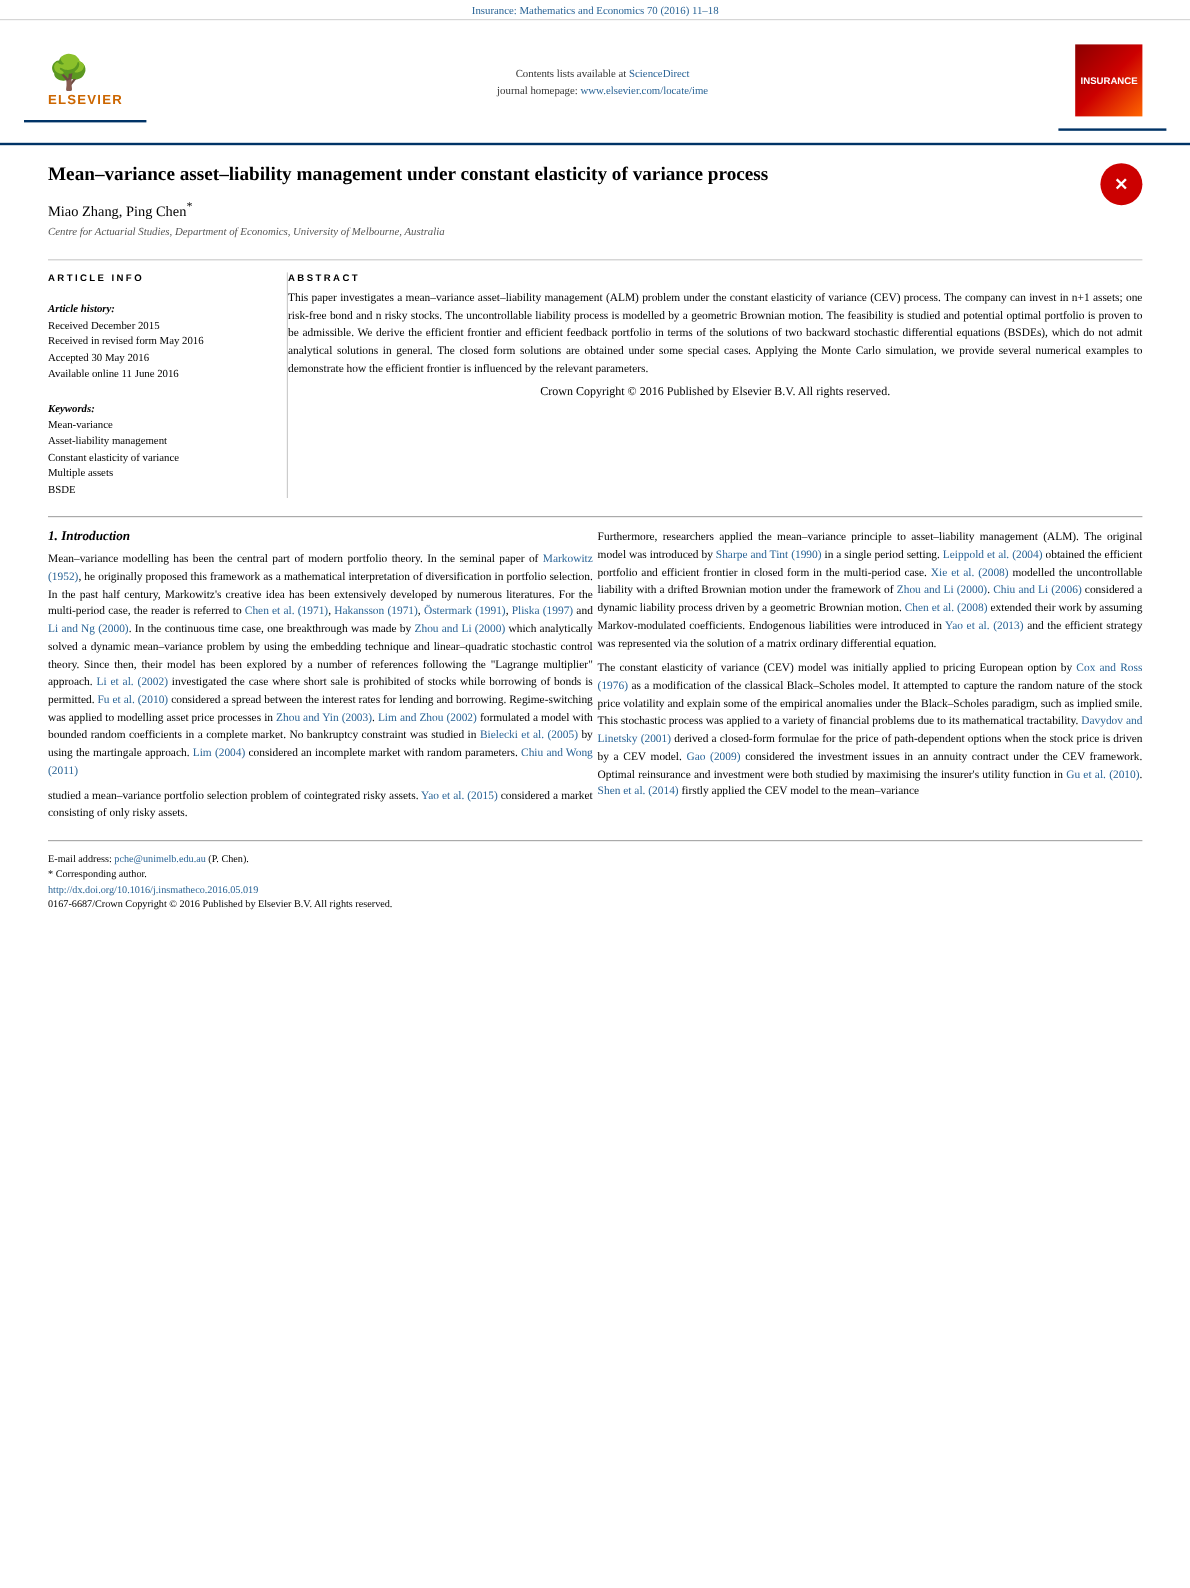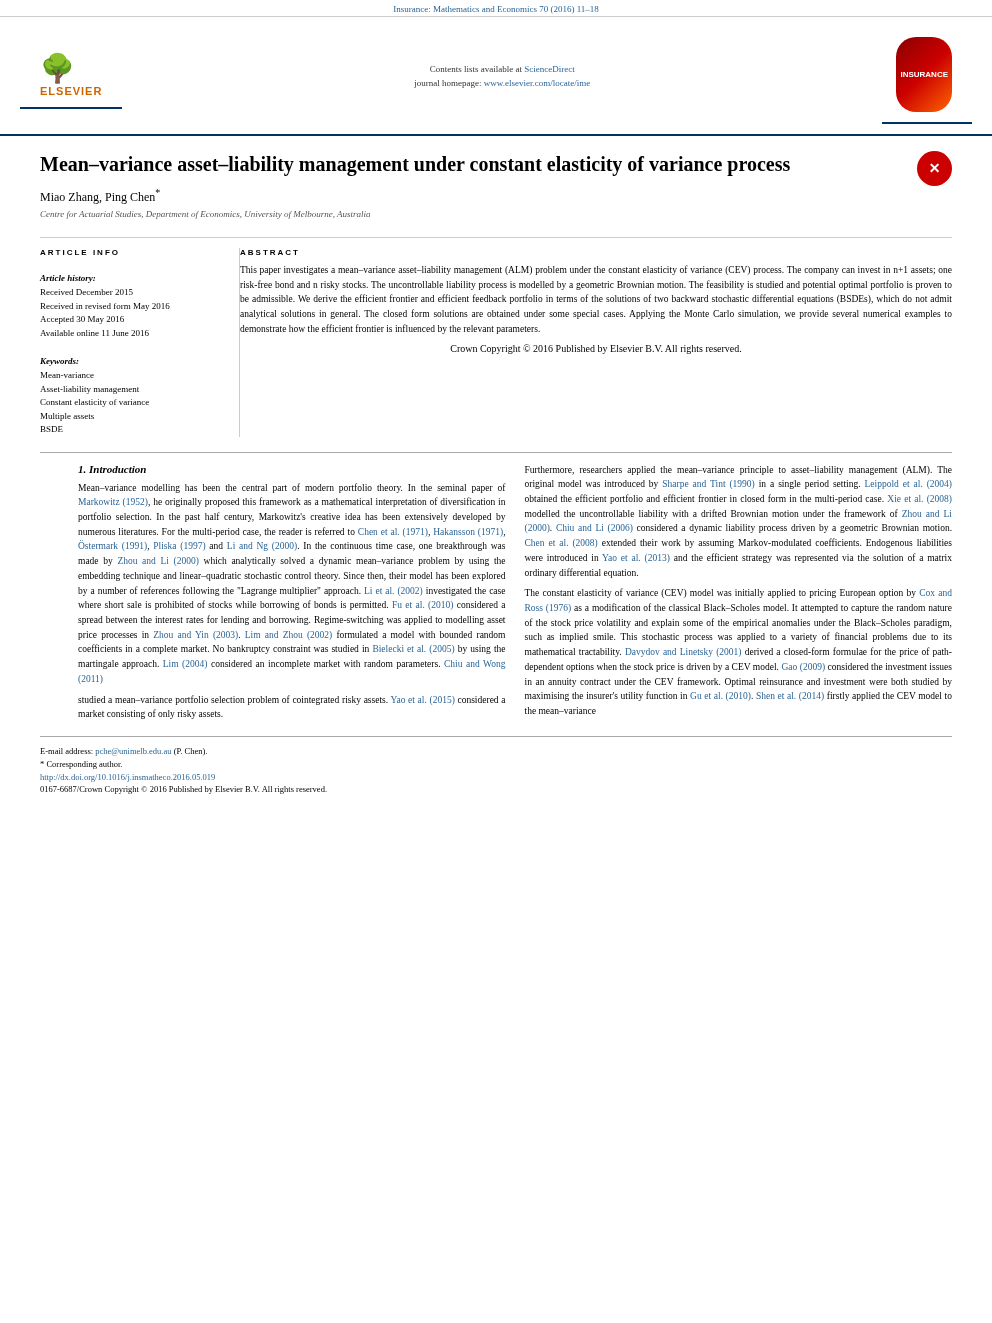--- a/index.html
+++ b/index.html
@@ -60,49 +60,48 @@
     }
     .journal-header .insurance-logo {
       width: 90px;
       flex-shrink: 0;
       display: flex;
       justify-content: flex-end;
     }
     .insurance-logo-box {
       background: linear-gradient(135deg, #8b0000 0%, #cc0000 50%, #ff6600 100%);
       width: 75px;
-      height: 75px;
+      height: 60px;
       display: flex;
       align-items: center;
       justify-content: center;
       color: white;
       font-size: 8px;
       font-weight: bold;
       text-align: right;
       font-family: Arial, sans-serif;
       padding: 4px;
-      border-radius: 20px;
     }
 
     
     .main-content {
       padding: 15px 40px 20px;
     }
 
     
     .article-title-section {
       display: flex;
       align-items: flex-start;
       margin-bottom: 8px;
     }
     .article-title-text {
       flex: 1;
     }
     .article-title {
-      font-size: 20px;
+      font-size: 16px;
       font-weight: bold;
       color: #000;
       line-height: 1.3;
       margin-bottom: 10px;
     }
     .authors {
       font-size: 12px;
       color: #000;
       margin-bottom: 4px;
     }
@@ -189,22 +188,21 @@
     
     .section-divider {
       border: none;
       border-top: 1px solid #aaa;
       margin: 10px 0;
     }
 
     
     .body-two-col {
       display: flex;
-      gap: 19px;
-      margin-left: 38px;
+      gap: 4px;
     }
     .body-left-col {
       flex: 1;
     }
     .body-right-col {
       flex: 1;
     }
 
     .section-heading {
       font-size: 11px;

